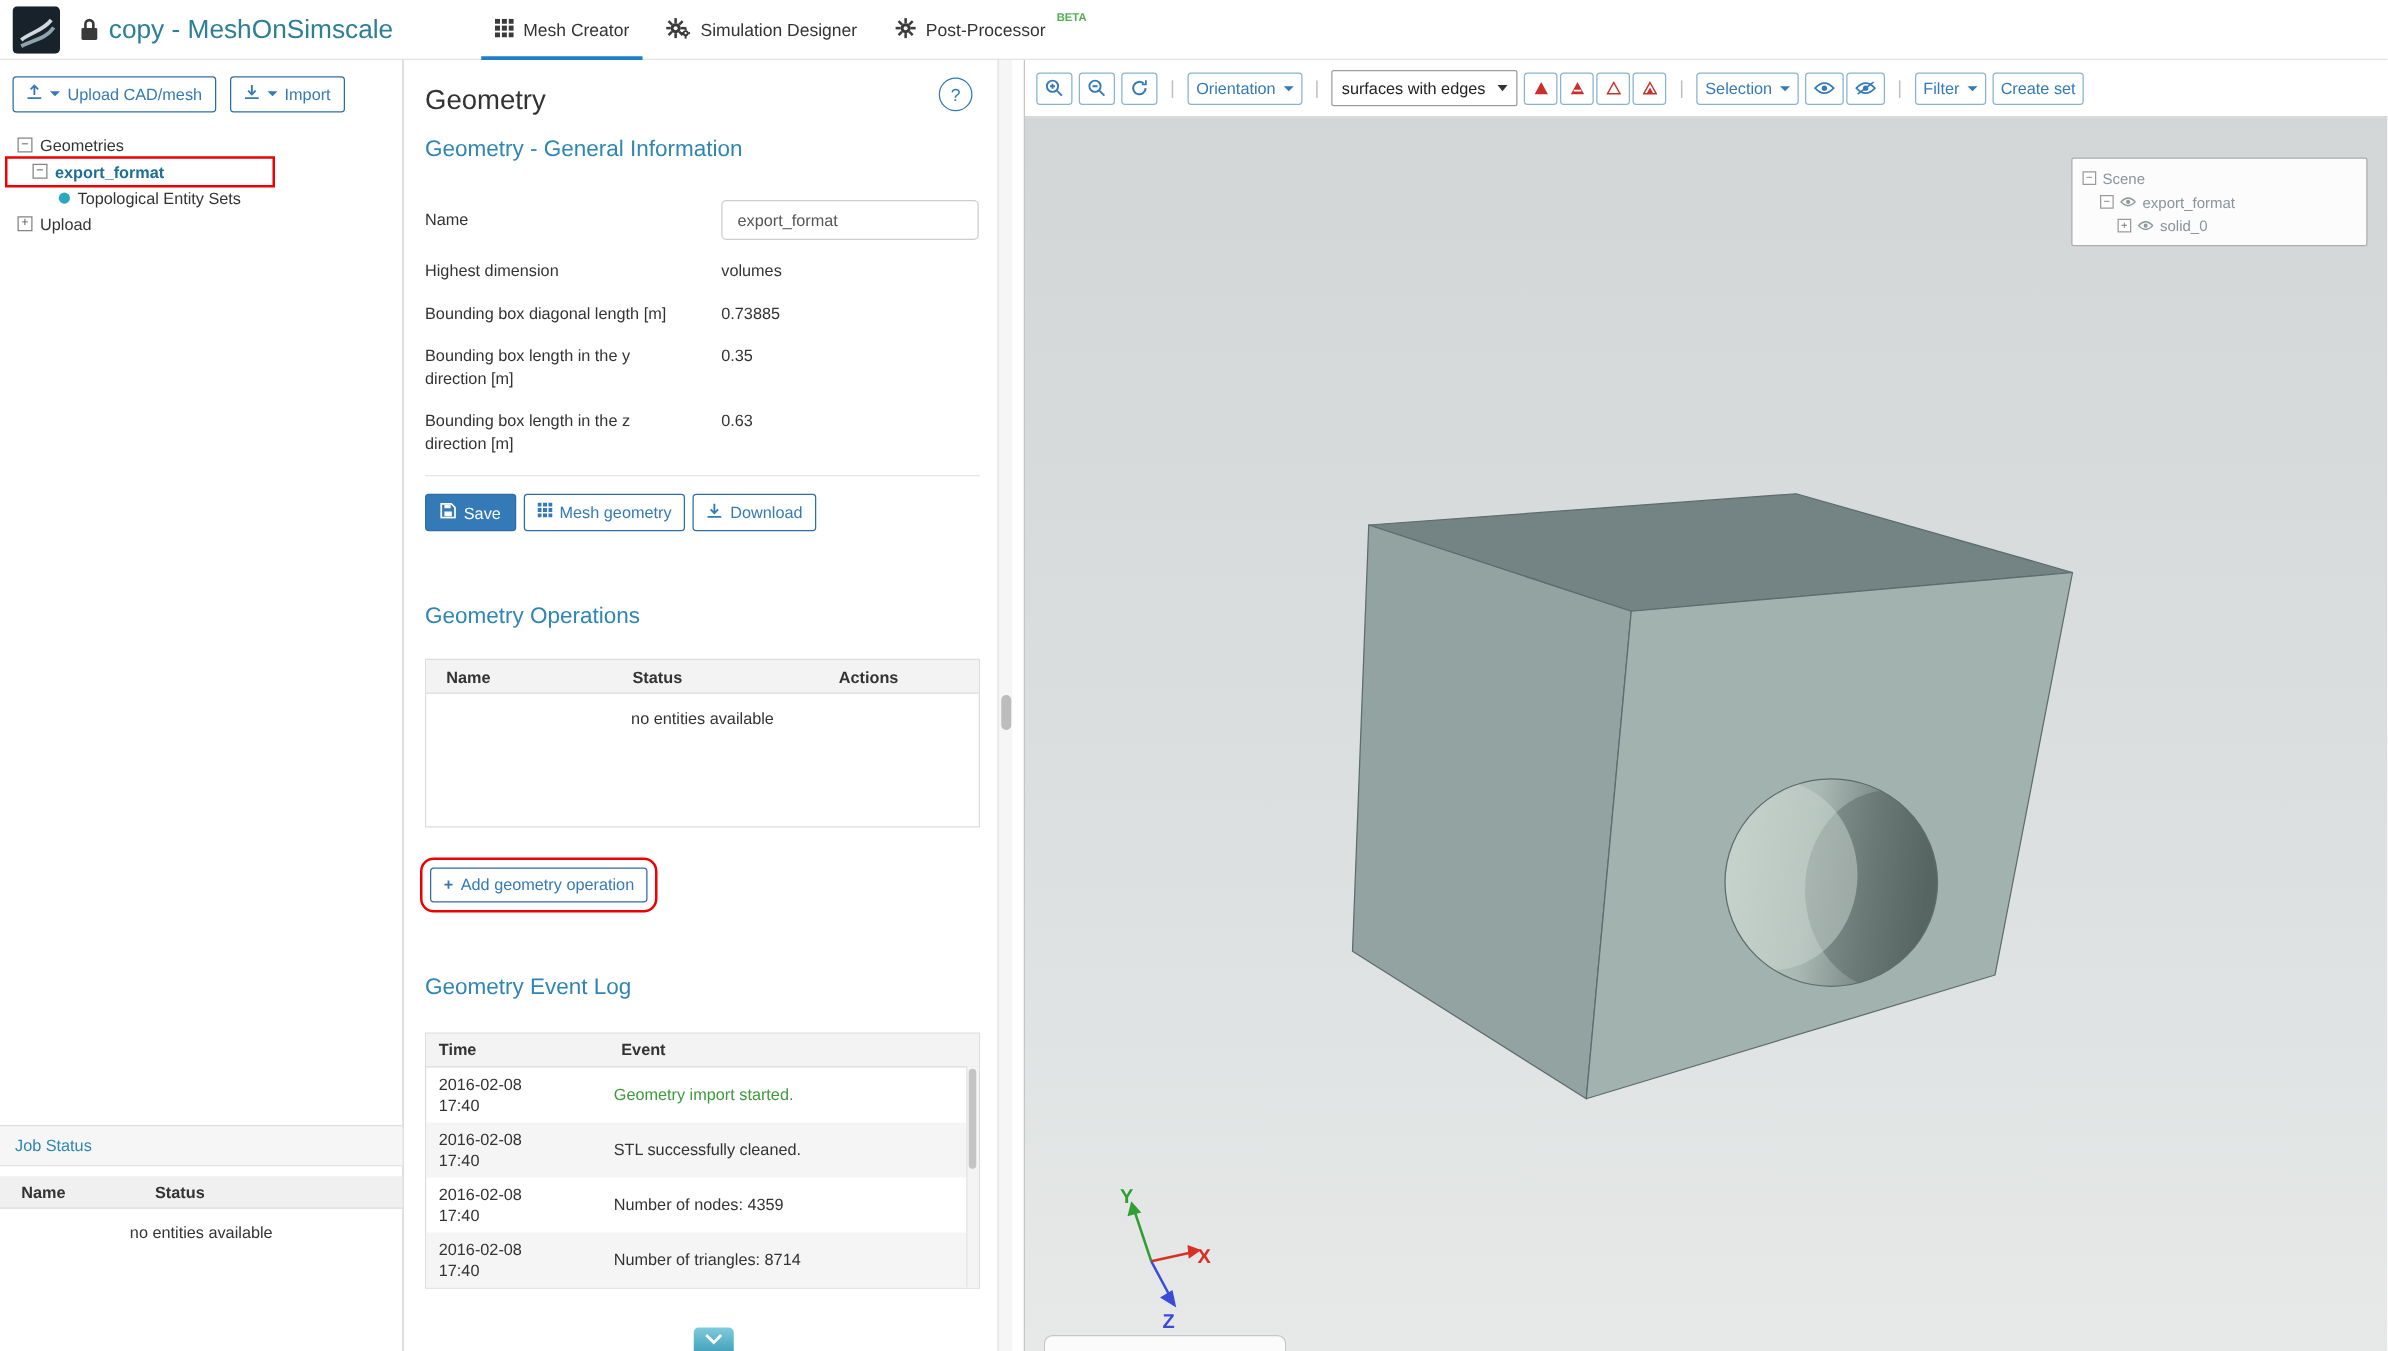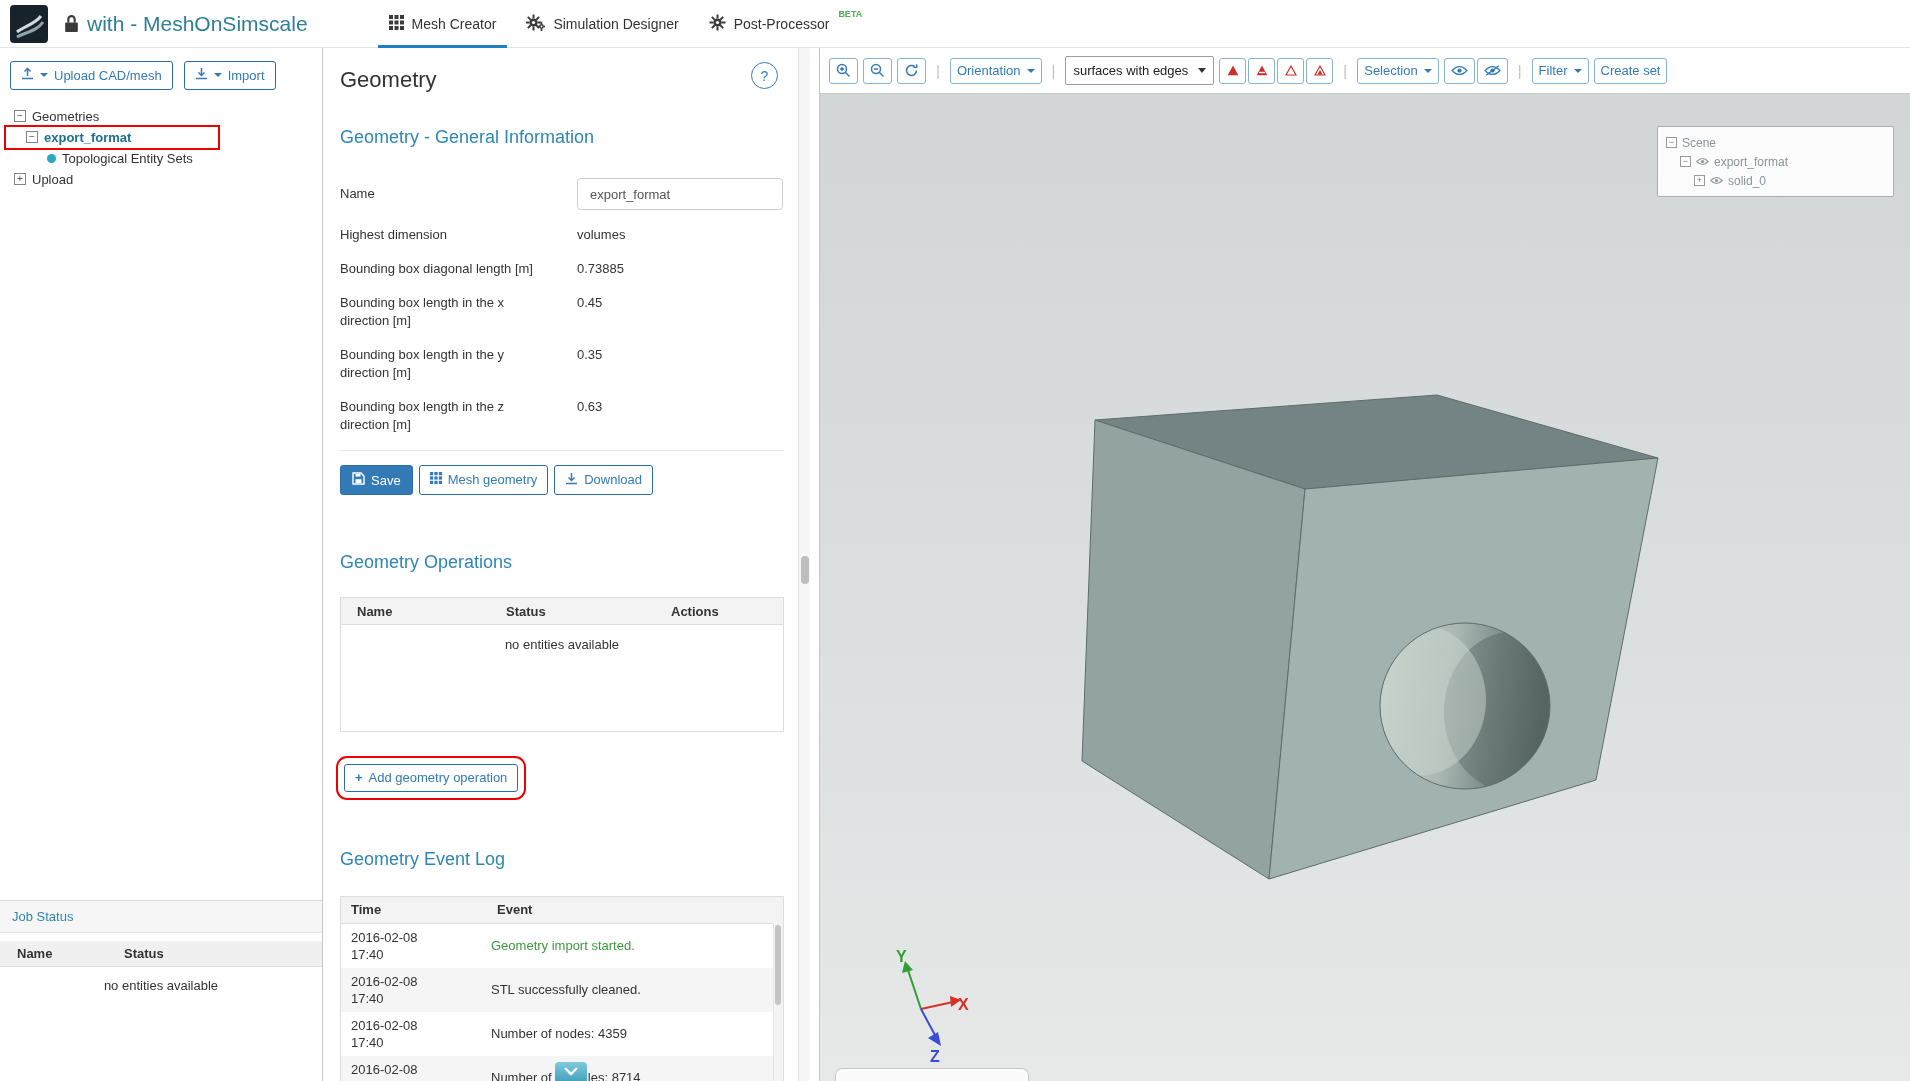--- a/index.html
+++ b/index.html
@@ -51,21 +51,21 @@
   .job-empty{text-align:center;font-size:13px;padding-top:11px;color:#333;}
 
   
   .middle{position:absolute;top:48px;left:323px;width:475px;bottom:0;background:#fff;overflow:hidden;}
   .panel-content{padding:16px 14px 0 17px;position:relative;}
   .panel-title{font-size:22px;font-weight:400;color:#333;line-height:32px;margin:0;}
   .help-btn{position:absolute;top:14px;right:20px;width:27px;height:27px;border-radius:50%;
            border:1px solid #337ab7;color:#337ab7;font-size:14px;display:flex;align-items:center;
            justify-content:center;background:#fff;cursor:pointer;box-sizing:border-box;}
   .section-heading{color:#2e86b4;font-size:18px;font-weight:400;line-height:22px;margin:0;}
-  .mt-general{margin-top:30px;}
+  .mt-general{margin-top:12px;}
   .fields{margin-top:30px;}
   .field-row{display:flex;margin-bottom:16px;font-size:13px;color:#333;align-items:flex-start;}
   .field-row.center{align-items:center;margin-bottom:16px;}
   .field-label{width:237px;padding-right:22px;box-sizing:border-box;line-height:18px;}
   .field-value{line-height:18px;}
   .text-input{width:206px;height:32px;border:1px solid #ccc;border-radius:4px;padding:0 12px;
            font-size:13px;color:#555;box-sizing:border-box;font-family:"Liberation Sans",sans-serif;}
   .hr{border:none;border-top:1px solid #e5e5e5;margin:14px 0;}
   .btn-row{display:flex;gap:6px;}
   .btn-primary{background:#337ab7;border:1px solid #2e6da4;color:#fff;font-size:13px;
@@ -137,21 +137,21 @@
       <path d="M7 27 C14 21 24 20 31 11" stroke="#cfd8dc" stroke-width="3" fill="none"></path>
       <path d="M7 32 C16 27 27 26 33 17" stroke="#8fa3ad" stroke-width="3" fill="none"></path>
     </svg>
   </div>
   <span class="lock-wrap">
     <svg width="15" height="19" viewBox="0 0 14 18">
       <rect x="1" y="8" width="12" height="9" rx="1" fill="#3a3a3a"></rect>
       <path d="M4 8 V5 a3 3 0 0 1 6 0 V8" stroke="#3a3a3a" stroke-width="2" fill="none"></path>
     </svg>
   </span>
-  <div class="app-title">with - MeshOnSimscale</div>
+  <div class="app-title">copy - MeshOnSimscale</div>
 
   <div class="nav-tabs">
     <div class="nav-tab active">
       <span>
         <svg width="15" height="15" viewBox="0 0 15 15" fill="#3a3a3a">
           <rect x="0" y="0" width="4" height="4"></rect>
             <rect x="5.5" y="0" width="4" height="4"></rect>
             <rect x="11" y="0" width="4" height="4"></rect>
           <rect x="0" y="5.5" width="4" height="4"></rect>
             <rect x="5.5" y="5.5" width="4" height="4"></rect>
@@ -283,24 +283,20 @@
       </div>
       <div class="field-row">
         <span class="field-label">Highest dimension</span>
         <span class="field-value">volumes</span>
       </div>
       <div class="field-row">
         <span class="field-label">Bounding box diagonal length [m]</span>
         <span class="field-value">0.73885</span>
       </div>
       <div class="field-row">
-        <span class="field-label">Bounding box length in the x direction [m]</span>
-        <span class="field-value">0.45</span>
-      </div>
-      <div class="field-row">
         <span class="field-label">Bounding box length in the y direction [m]</span>
         <span class="field-value">0.35</span>
       </div>
       <div class="field-row">
         <span class="field-label">Bounding box length in the z direction [m]</span>
         <span class="field-value">0.63</span>
       </div>
     </div>
 
     <hr class="hr">

